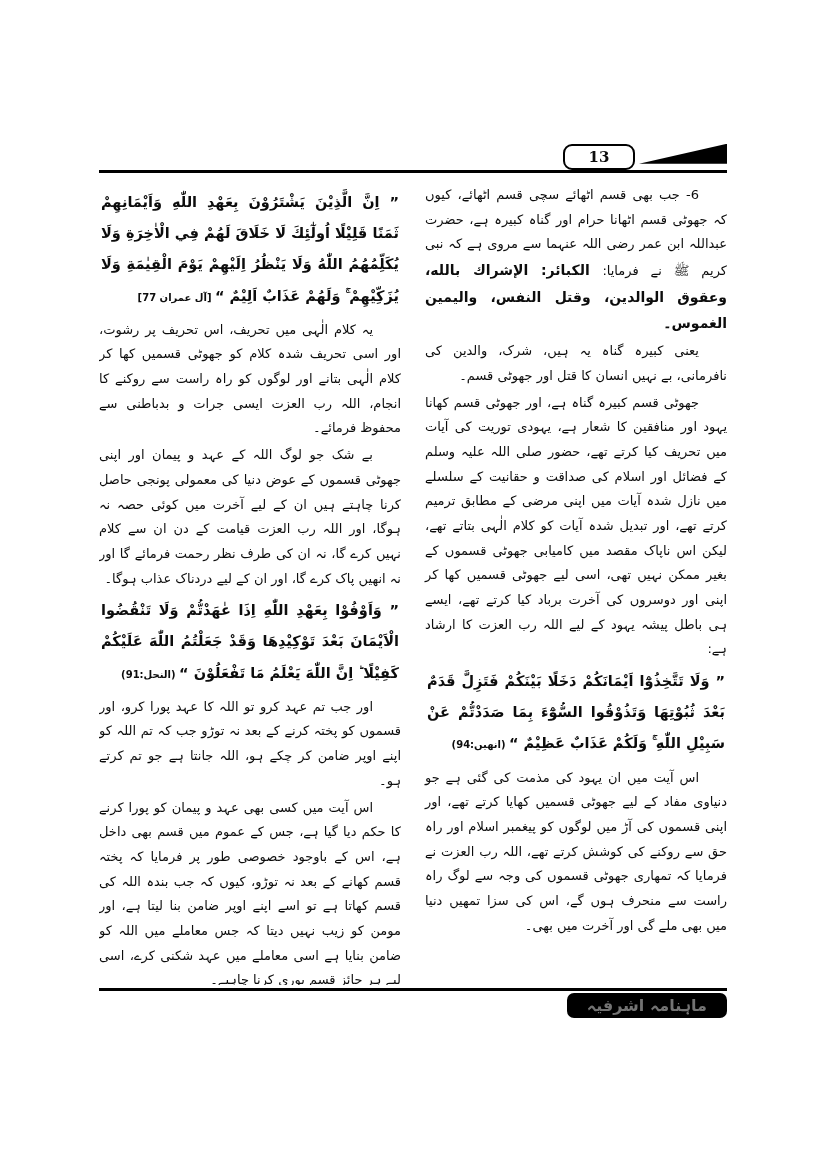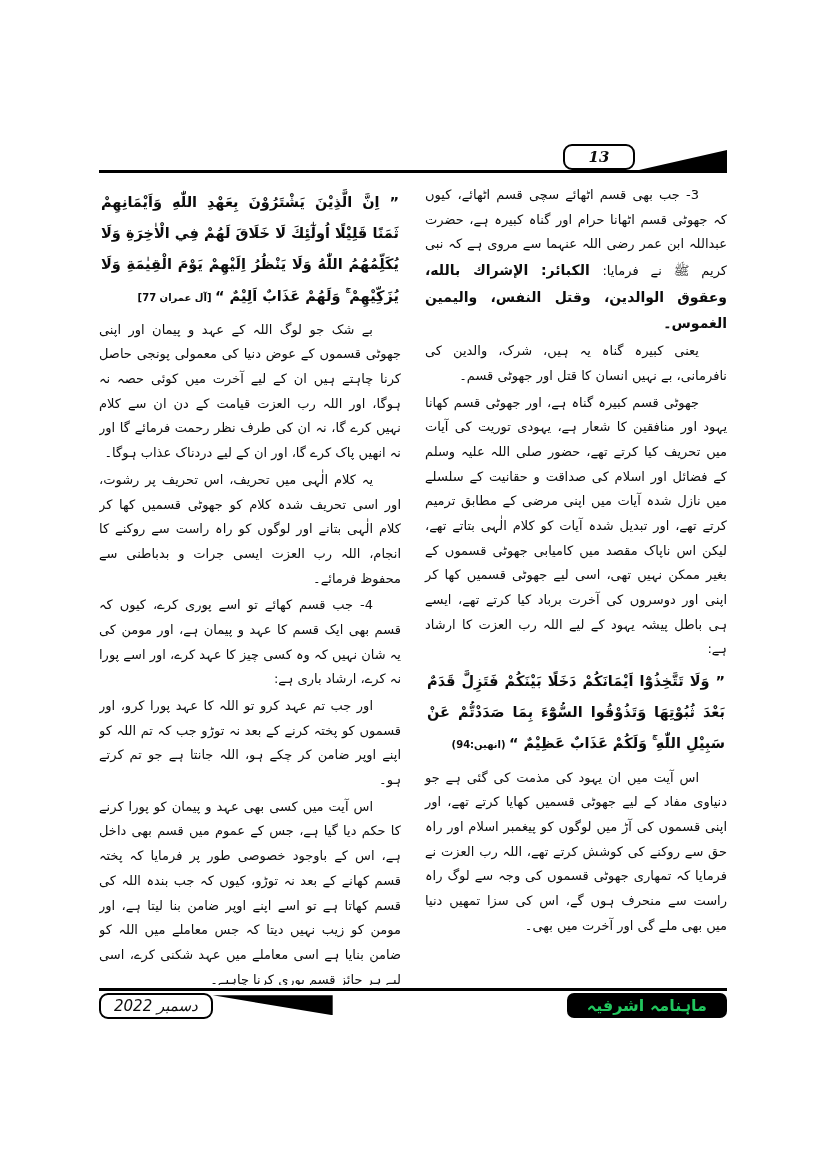--- a/index.html
+++ b/index.html
@@ -6,35 +6,35 @@
   html,body { background:#e8e8e8; }
   .page {
     position:relative; width:826px; height:1169px; margin:0 auto;
     background:#ffffff; font-family:"DejaVu Sans", sans-serif; color:#0d0d0d;
     overflow:hidden; direction:rtl;
   }
   .content { position:absolute; right:99px; top:140px; width:628px; }
 
   
   .bar { display:flex; justify-content:space-between; align-items:flex-end; height:30px; }
-  .bar-group { display:flex; align-items:flex-end;font-style:italic; }
+  .bar-group { display:flex; align-items:flex-start; }
   .tagbox {
     border:2px solid #000; border-radius:9px; background:#fff;
     padding:1px 13px; font-weight:bold; font-size:15px; line-height:1.35;
     white-space:nowrap; position:relative; z-index:2;
   }
   .pagenum { min-width:72px; text-align:center; font-family:"DejaVu Serif", serif; }
   .wedge { height:20px; background:#000; }
   
   .wedge-hl { width:88px; clip-path:polygon(100% 0, 100% 100%, 0 100%); margin-left:4px; }
   .wedge-hr { width:88px; clip-path:polygon(0 0, 0 100%, 100% 100%); margin-right:4px; }
   .wedge-f  { width:120px; clip-path:polygon(100% 0, 100% 100%, 0 0); margin-right:-6px; margin-bottom:4px; }
   .rule { height:3px; border-top:2px solid #000; border-bottom:1px solid #000; }
   .footbox {
-    background:#000; color:#22c55e; border-radius:7px; padding:3px 20px;
+    background:#000; color:#737373; border-radius:7px; padding:3px 20px;
     font-weight:bold; font-size:16px; white-space:nowrap;
   }
   .footer-wrap { position:absolute; right:99px; top:988px; width:628px; }
   .footer-bar { margin-top:2px; display:flex; justify-content:space-between; align-items:flex-start; }
 
   
   .body-cols { display:flex; gap:24px; padding-top:10px; height:812px; overflow:hidden; }
   .col { width:302px; text-align:justify; }
   .block { font-size:13px; line-height:1.9; margin-bottom:2px; }
   .para { text-indent:28px; }
@@ -55,40 +55,36 @@
     <div class="bar">
       <div class="bar-group">
         <div class="wedge wedge-hl"></div>
         <div class="tagbox pagenum">13</div>
       </div>
     </div>
     <div class="rule"></div>
 
     <div class="body-cols">
       <div class="col">
-          <div class="block para"><span>3- جب بھی قسم اٹھائے سچی قسم اٹھائے، کیوں کہ جھوٹی قسم اٹھانا حرام اور گناہ کبیرہ ہے، حضرت عبداللہ ابن عمر رضی اللہ عنہما سے مروی ہے کہ نبی کریم ﷺ نے فرمایا:</span><span class="arabic-inline"> الكبائر: الإشراك بالله، وعقوق الوالدين، وقتل النفس، واليمين الغموس۔</span></div>
+          <div class="block para"><span>6- جب بھی قسم اٹھائے سچی قسم اٹھائے، کیوں کہ جھوٹی قسم اٹھانا حرام اور گناہ کبیرہ ہے، حضرت عبداللہ ابن عمر رضی اللہ عنہما سے مروی ہے کہ نبی کریم ﷺ نے فرمایا:</span><span class="arabic-inline"> الكبائر: الإشراك بالله، وعقوق الوالدين، وقتل النفس، واليمين الغموس۔</span></div>
           <div class="block para"><span>یعنی کبیرہ گناہ یہ ہیں، شرک، والدین کی نافرمانی، بے نہیں انسان کا قتل اور جھوٹی قسم۔</span></div>
           <div class="block para"><span>جھوٹی قسم کبیرہ گناہ ہے، اور جھوٹی قسم کھانا یہود اور منافقین کا شعار ہے، یہودی توریت کی آیات میں تحریف کیا کرتے تھے، حضور صلی اللہ علیہ وسلم کے فضائل اور اسلام کی صداقت و حقانیت کے سلسلے میں نازل شدہ آیات میں اپنی مرضی کے مطابق ترمیم کرتے تھے، اور تبدیل شدہ آیات کو کلام الٰہی بتاتے تھے، لیکن اس ناپاک مقصد میں کامیابی جھوٹی قسموں کے بغیر ممکن نہیں تھی، اسی لیے جھوٹی قسمیں کھا کر اپنی اور دوسروں کی آخرت برباد کیا کرتے تھے، ایسے ہی باطل پیشہ یہود کے لیے اللہ رب العزت کا ارشاد ہے:</span></div>
           <div class="block verse"><span>” وَلَا تَتَّخِذُوْٓا اَيْمَانَكُمْ دَخَلًا بَيْنَكُمْ فَتَزِلَّ قَدَمٌ بَعْدَ ثُبُوْتِهَا وَتَذُوْقُوا السُّوْٓءَ بِمَا صَدَدْتُّمْ عَنْ سَبِيْلِ اللّٰهِ ۚ وَلَكُمْ عَذَابٌ عَظِيْمٌ “</span><span class="ref"> (انھیں:94)</span></div>
           <div class="block para"><span>اس آیت میں ان یہود کی مذمت کی گئی ہے جو دنیاوی مفاد کے لیے جھوٹی قسمیں کھایا کرتے تھے، اور اپنی قسموں کی آڑ میں لوگوں کو پیغمبر اسلام اور راہ حق سے روکنے کی کوشش کرتے تھے، اللہ رب العزت نے فرمایا کہ تمھاری جھوٹی قسموں کی وجہ سے لوگ راہ راست سے منحرف ہوں گے، اس کی سزا تمھیں دنیا میں بھی ملے گی اور آخرت میں بھی۔</span></div>
         </div>
       <div class="col">
           <div class="block verse"><span>” اِنَّ الَّذِيْنَ يَشْتَرُوْنَ بِعَهْدِ اللّٰهِ وَاَيْمَانِهِمْ ثَمَنًا قَلِيْلًا اُولٰٓئِكَ لَا خَلَاقَ لَهُمْ فِي الْاٰخِرَةِ وَلَا يُكَلِّمُهُمُ اللّٰهُ وَلَا يَنْظُرُ اِلَيْهِمْ يَوْمَ الْقِيٰمَةِ وَلَا يُزَكِّيْهِمْ ۚ وَلَهُمْ عَذَابٌ اَلِيْمٌ “</span><span class="ref"> [آل عمران 77]</span></div>
+          <div class="block para"><span>یہ کلام الٰہی میں تحریف، اس تحریف پر رشوت، اور اسی تحریف شدہ کلام کو جھوٹی قسمیں کھا کر کلام الٰہی بتانے اور لوگوں کو راہ راست سے روکنے کا انجام، اللہ رب العزت ایسی جرات و بدباطنی سے محفوظ فرمائے۔</span></div>
           <div class="block para"><span>بے شک جو لوگ اللہ کے عہد و پیمان اور اپنی جھوٹی قسموں کے عوض دنیا کی معمولی پونجی حاصل کرنا چاہتے ہیں ان کے لیے آخرت میں کوئی حصہ نہ ہوگا، اور اللہ رب العزت قیامت کے دن ان سے کلام نہیں کرے گا، نہ ان کی طرف نظر رحمت فرمائے گا اور نہ انھیں پاک کرے گا، اور ان کے لیے دردناک عذاب ہوگا۔</span></div>
-          <div class="block para"><span>یہ کلام الٰہی میں تحریف، اس تحریف پر رشوت، اور اسی تحریف شدہ کلام کو جھوٹی قسمیں کھا کر کلام الٰہی بتانے اور لوگوں کو راہ راست سے روکنے کا انجام، اللہ رب العزت ایسی جرات و بدباطنی سے محفوظ فرمائے۔</span></div>
-          <div class="block para"><span>4- جب قسم کھائے تو اسے پوری کرے، کیوں کہ قسم بھی ایک قسم کا عہد و پیمان ہے، اور مومن کی یہ شان نہیں کہ وہ کسی چیز کا عہد کرے، اور اسے پورا نہ کرے، ارشاد باری ہے:</span></div>
+          <div class="block verse"><span>” وَاَوْفُوْا بِعَهْدِ اللّٰهِ اِذَا عٰهَدْتُّمْ وَلَا تَنْقُضُوا الْاَيْمَانَ بَعْدَ تَوْكِيْدِهَا وَقَدْ جَعَلْتُمُ اللّٰهَ عَلَيْكُمْ كَفِيْلًا ؕ اِنَّ اللّٰهَ يَعْلَمُ مَا تَفْعَلُوْنَ “</span><span class="ref"> (النحل:91)</span></div>
           <div class="block para"><span>اور جب تم عہد کرو تو اللہ کا عہد پورا کرو، اور قسموں کو پختہ کرنے کے بعد نہ توڑو جب کہ تم اللہ کو اپنے اوپر ضامن کر چکے ہو، اللہ جانتا ہے جو تم کرتے ہو۔</span></div>
           <div class="block para"><span>اس آیت میں کسی بھی عہد و پیمان کو پورا کرنے کا حکم دیا گیا ہے، جس کے عموم میں قسم بھی داخل ہے، اس کے باوجود خصوصی طور پر فرمایا کہ پختہ قسم کھانے کے بعد نہ توڑو، کیوں کہ جب بندہ اللہ کی قسم کھاتا ہے تو اسے اپنے اوپر ضامن بنا لیتا ہے، اور مومن کو زیب نہیں دیتا کہ جس معاملے میں اللہ کو ضامن بنایا ہے اسی معاملے میں عہد شکنی کرے، اسی لیے ہر جائز قسم پوری کرنا چاہیے۔</span></div>
         </div>
     </div>
   </div>
 
   <div class="footer-wrap">
     <div class="rule"></div>
     <div class="footer-bar">
       <div class="footbox">ماہنامہ اشرفیہ</div>
-      <div class="bar-group">
-        <div class="wedge wedge-f"></div>
-        <div class="tagbox" style="font-weight:normal;">دسمبر 2022</div>
-      </div>
     </div>
   </div>
 </div>
 
 </body></html>

